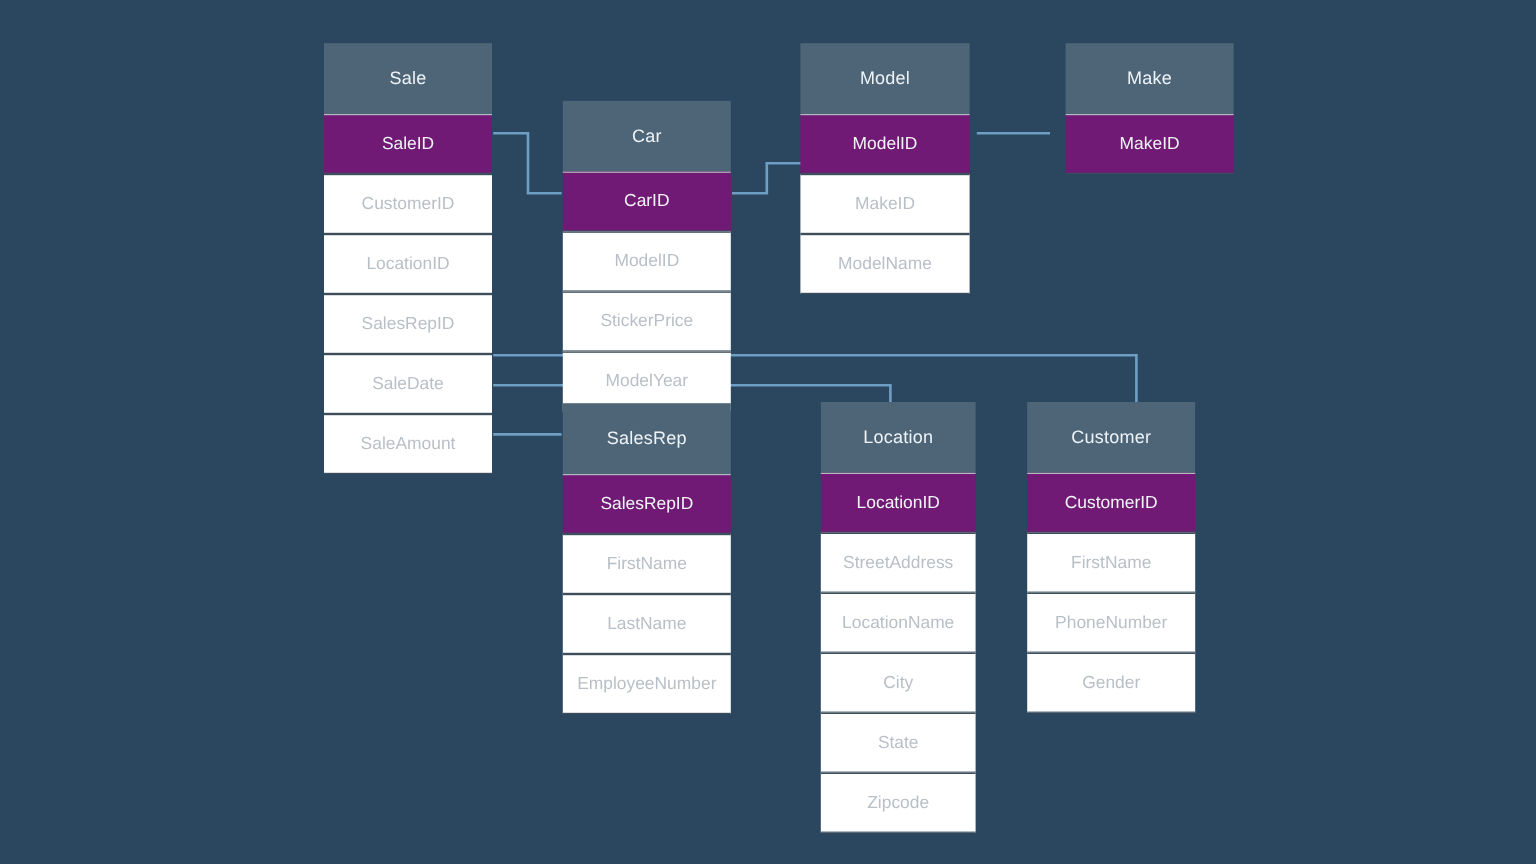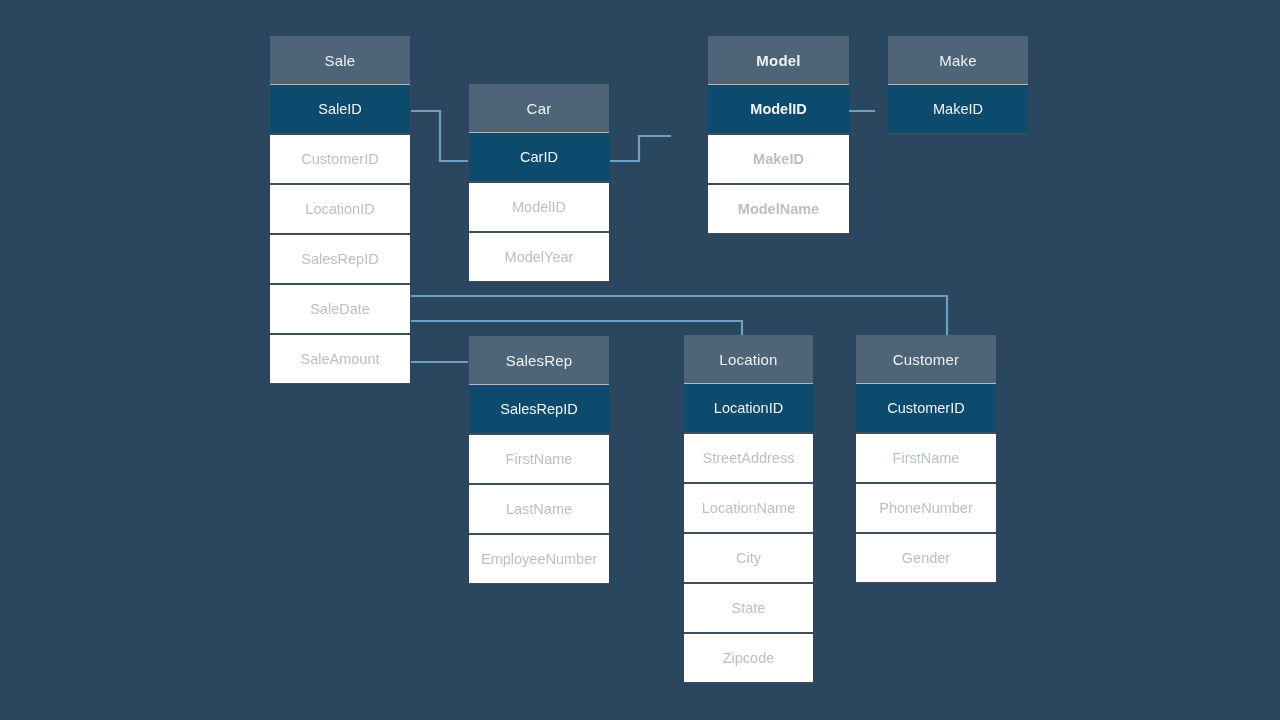--- a/index.html
+++ b/index.html
@@ -27,21 +27,21 @@
     height: 720px;
     z-index: 1;
     pointer-events: none;
   }
   .entity {
     position: absolute;
     z-index: 2;
     box-sizing: border-box;
   }
   .entity-header {
-    height: 48px;
+    height: 59px;
     background: #4e6577;
     color: #eef3f7;
     font-size: 15px;
     display: flex;
     align-items: center;
     justify-content: center;
     letter-spacing: 0.2px;
     box-sizing: border-box;
   }
   .field {
@@ -51,21 +51,21 @@
     font-size: 14.5px;
     display: flex;
     align-items: center;
     justify-content: center;
     box-sizing: border-box;
     border-top: 1px solid #3d4f5c;
     border-bottom: 1px solid #3d4f5c;
     white-space: nowrap;
   }
   .field.pk {
-    background: #0c4a6e;
+    background: #701a75;
     color: #f2f5f8;
     border-top: 1px solid #b4bac0;
   }
   .field + .field {
     border-top: 1px solid #3d4f5c;
   }
 </style>
 </head>
 <body>
 
@@ -84,23 +84,24 @@
       <div class="field">CustomerID</div>
       <div class="field">LocationID</div>
       <div class="field">SalesRepID</div>
       <div class="field">SaleDate</div>
       <div class="field">SaleAmount</div>
     </div>
     <div class="entity" style="left: 469px; top: 36px; width: 140px; margin-top: 48px;">
       <div class="entity-header">Car</div>
       <div class="field pk">CarID</div>
       <div class="field">ModelID</div>
+      <div class="field">StickerPrice</div>
       <div class="field">ModelYear</div>
     </div>
-    <div class="entity" style="left: 708px; top: 36px; width: 141px; font-weight: bold;">
+    <div class="entity" style="left: 667px; top: 36px; width: 141px;">
       <div class="entity-header">Model</div>
       <div class="field pk">ModelID</div>
       <div class="field">MakeID</div>
       <div class="field">ModelName</div>
     </div>
     <div class="entity" style="left: 876px; top: 36px; width: 140px; margin-left: 12px;">
       <div class="entity-header">Make</div>
       <div class="field pk">MakeID</div>
     </div>
     <div class="entity" style="left: 469px; top: 336px; width: 140px;">

